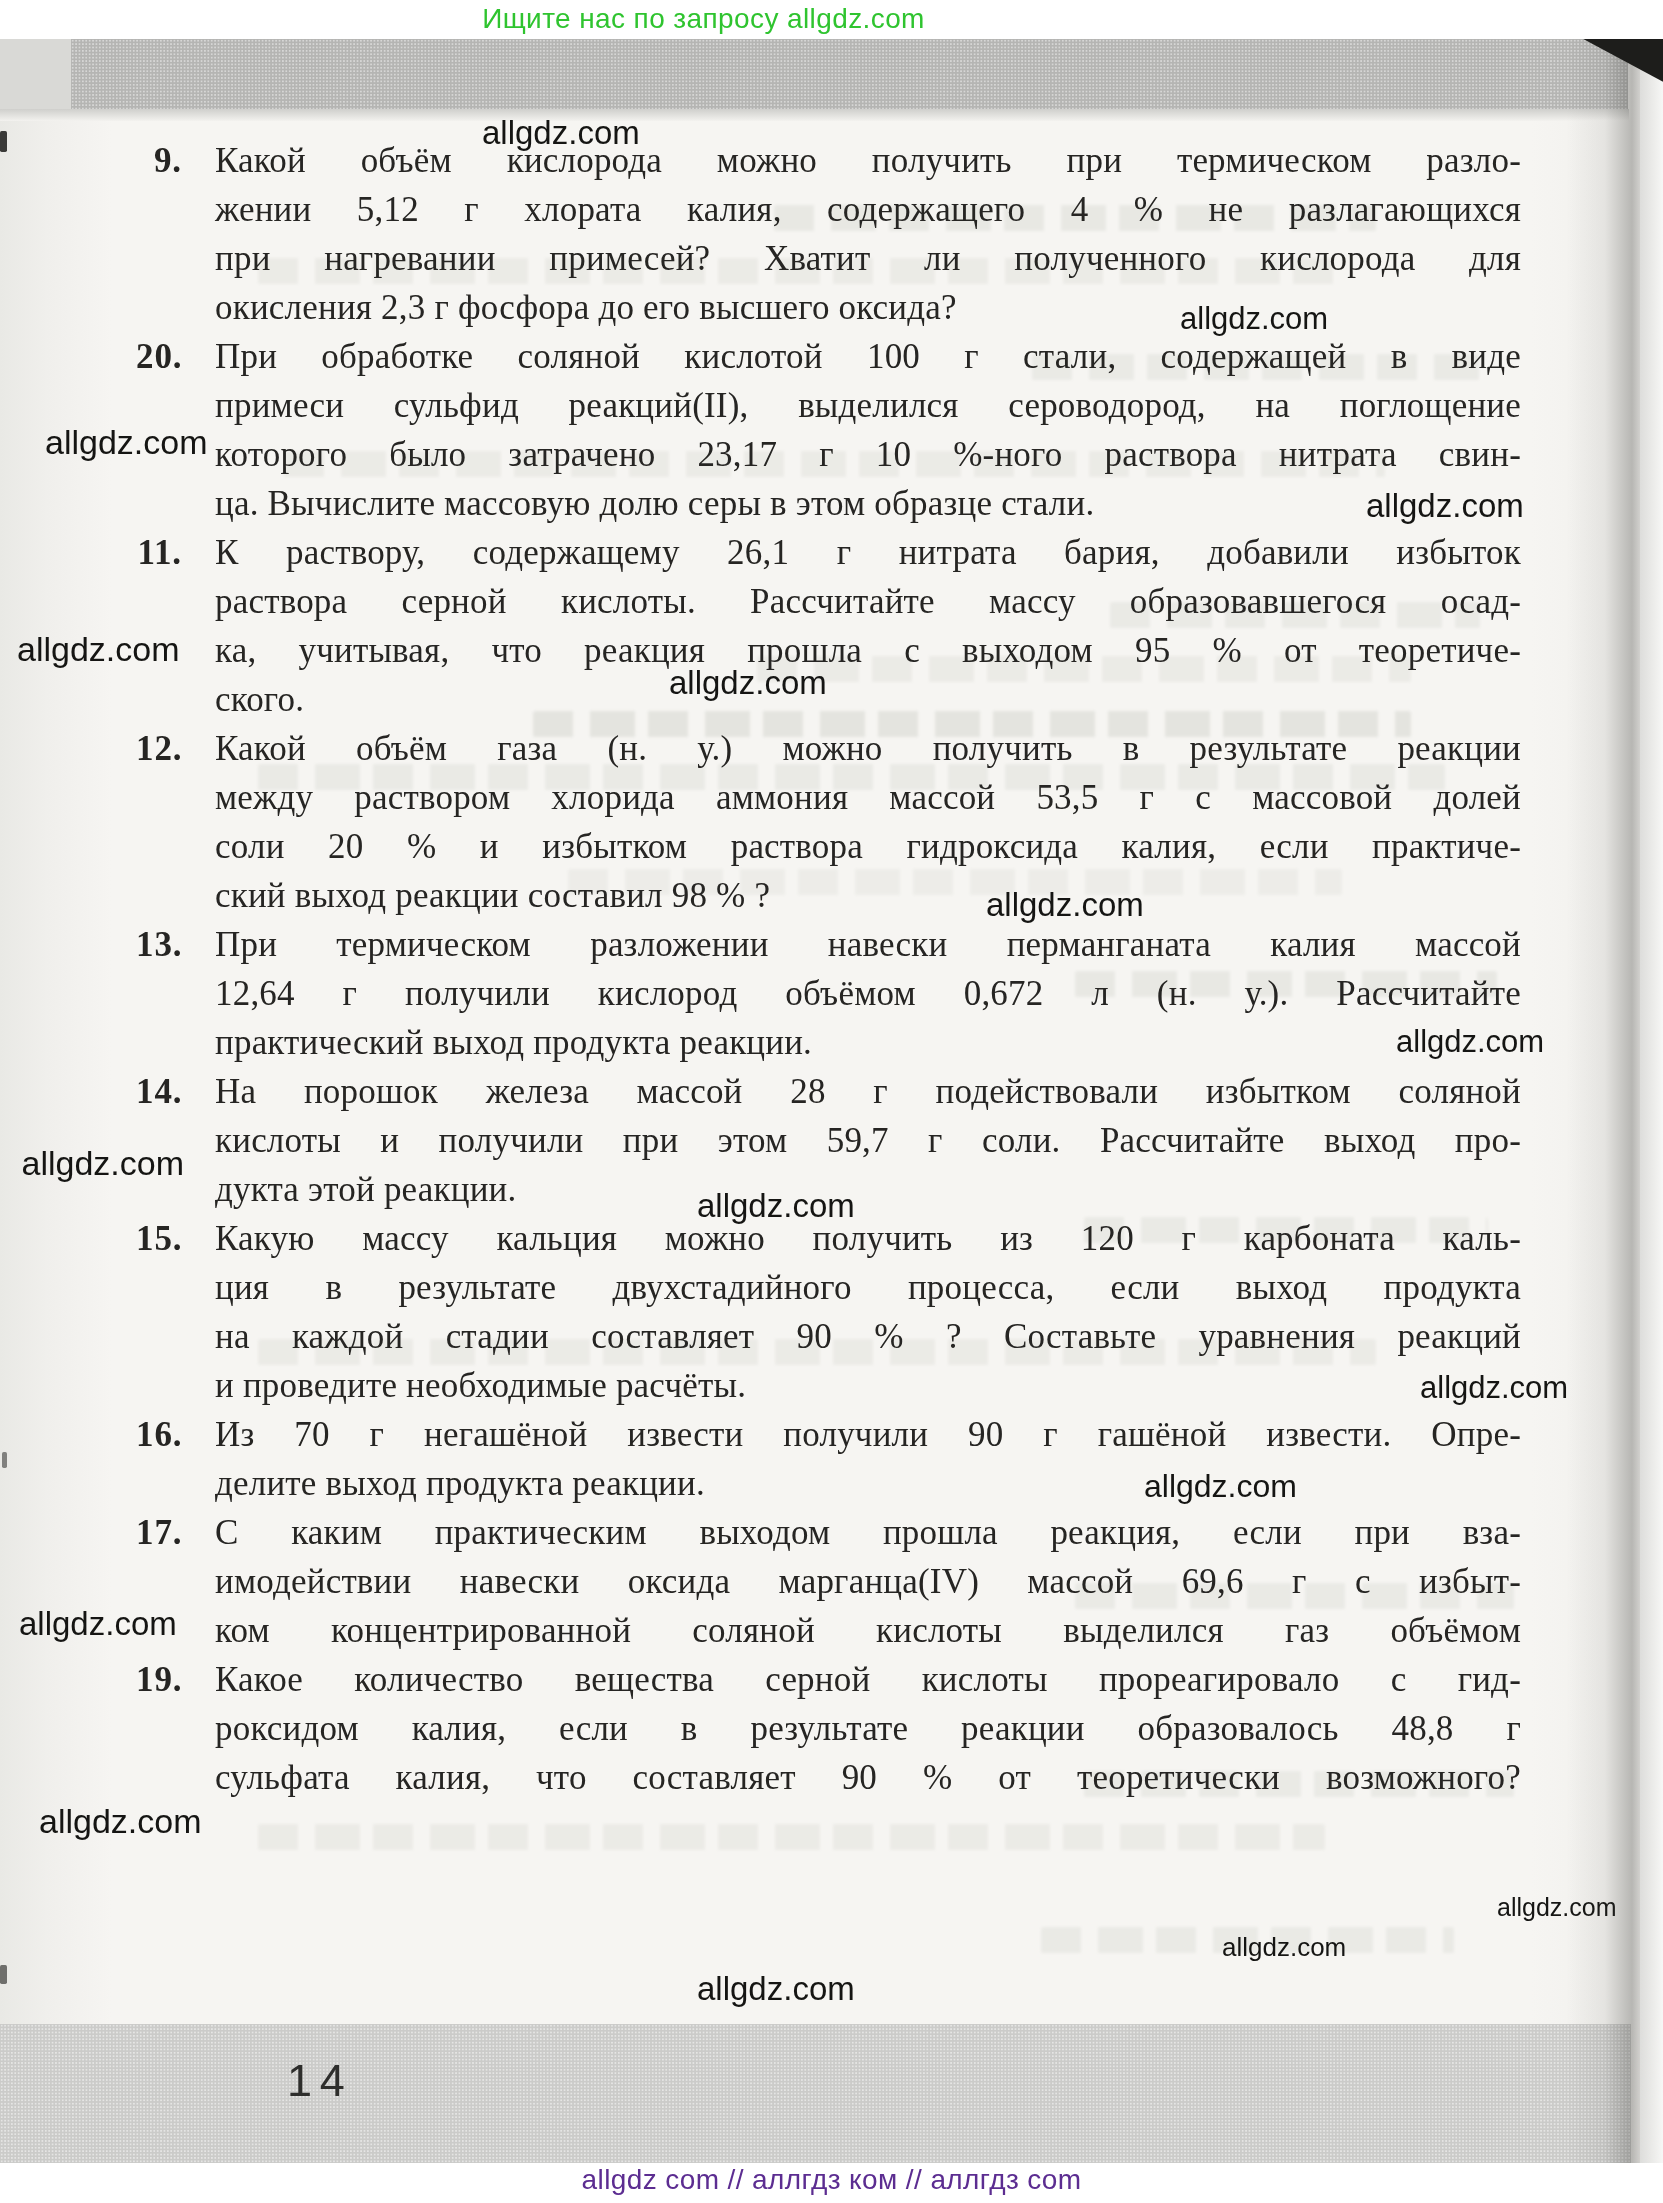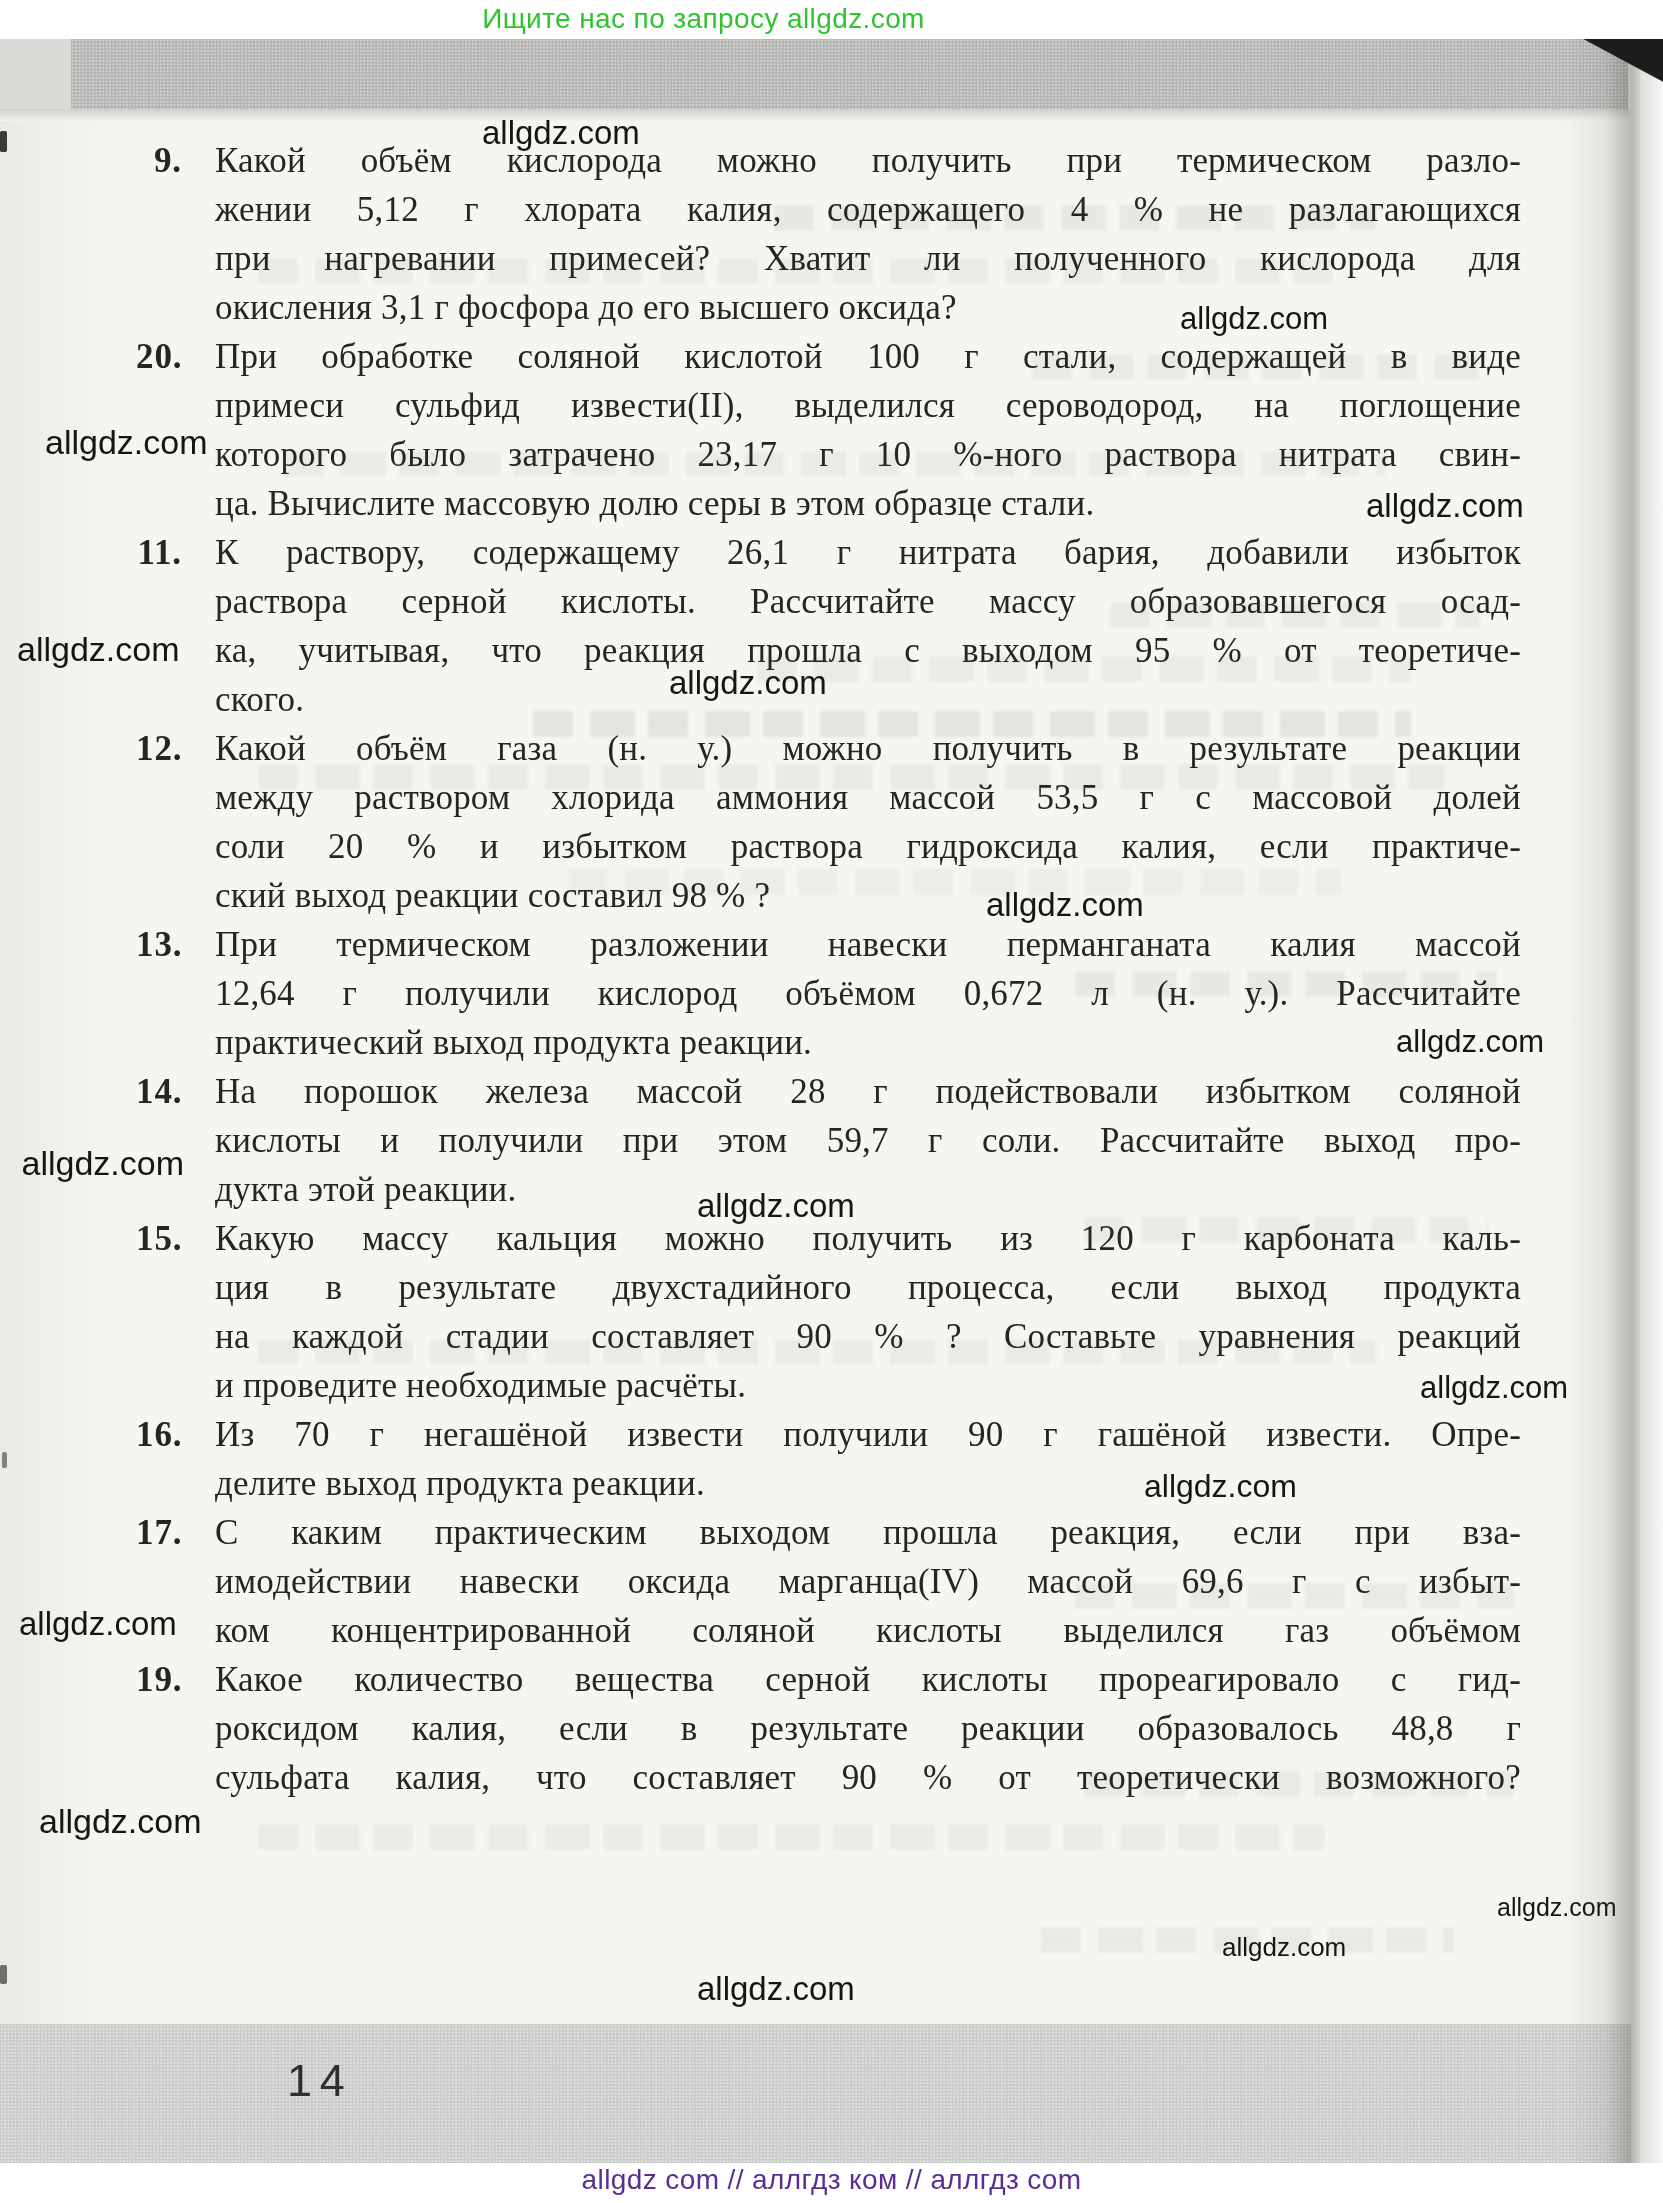--- a/index.html
+++ b/index.html
@@ -116,28 +116,28 @@
       <div class="ghost" style="left: 568px; top: 869px; width: 774px; opacity: 0.06;"></div>
     </div>
 
   <div class="problems" id="problems">
       <div class="problem">
         <div class="num">9.</div>
         <div class="ptext">
           <div class="line">Какой объём кислорода можно получить при термическом разло-</div>
           <div class="line">жении 5,12 г хлората калия, содержащего 4 % не разлагающихся</div>
           <div class="line">при нагревании примесей? Хватит ли полученного кислорода для</div>
-          <div class="line last">окисления 3,1 г фосфора до его высшего оксида?</div>
+          <div class="line last">окисления 2,3 г фосфора до его высшего оксида?</div>
         </div>
       </div>
       <div class="problem">
         <div class="num">20.</div>
         <div class="ptext">
           <div class="line">При обработке соляной кислотой 100 г стали, содержащей в виде</div>
-          <div class="line">примеси сульфид извести(II), выделился сероводород, на поглощение</div>
+          <div class="line">примеси сульфид реакций(II), выделился сероводород, на поглощение</div>
           <div class="line">которого было затрачено 23,17 г 10 %-ного раствора нитрата свин-</div>
           <div class="line last">ца. Вычислите массовую долю серы в этом образце стали.</div>
         </div>
       </div>
       <div class="problem">
         <div class="num">11.</div>
         <div class="ptext">
           <div class="line">К раствору, содержащему 26,1 г нитрата бария, добавили избыток</div>
           <div class="line">раствора серной кислоты. Рассчитайте массу образовавшегося осад-</div>
           <div class="line">ка, учитывая, что реакция прошла с выходом 95 % от теоретиче-</div>

